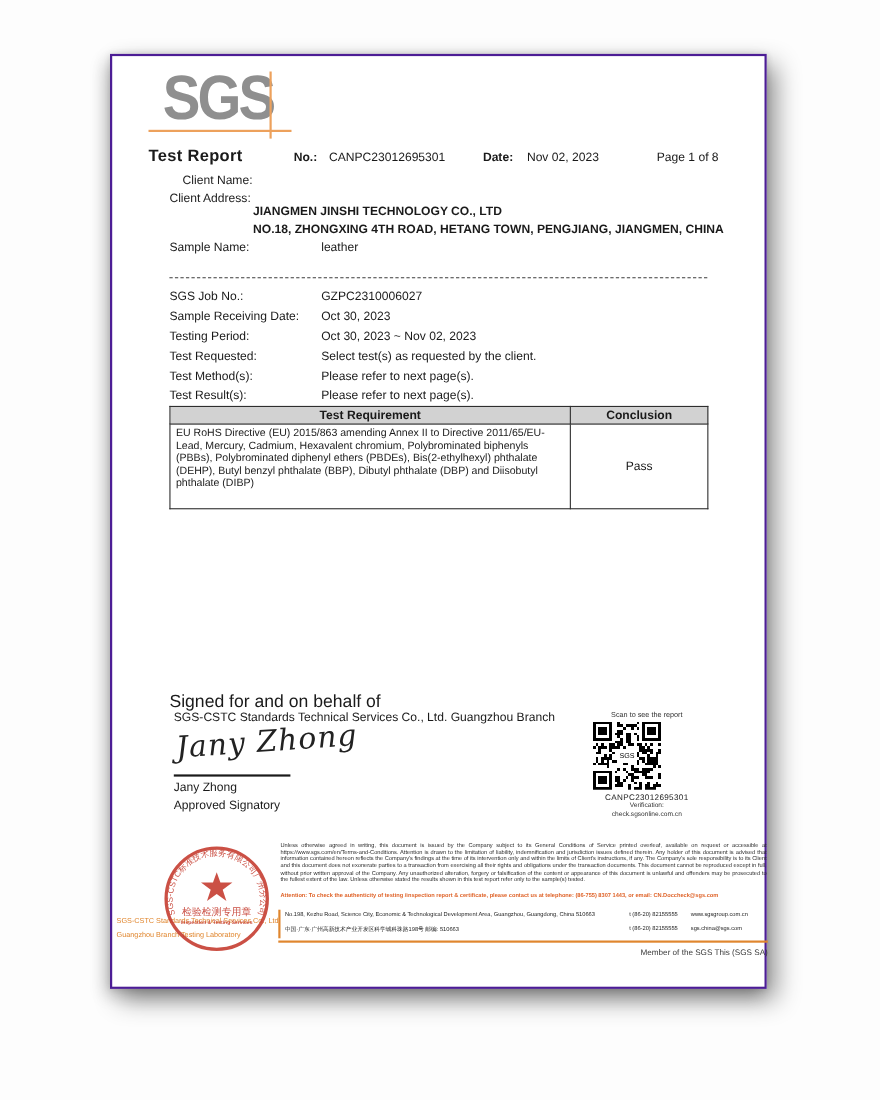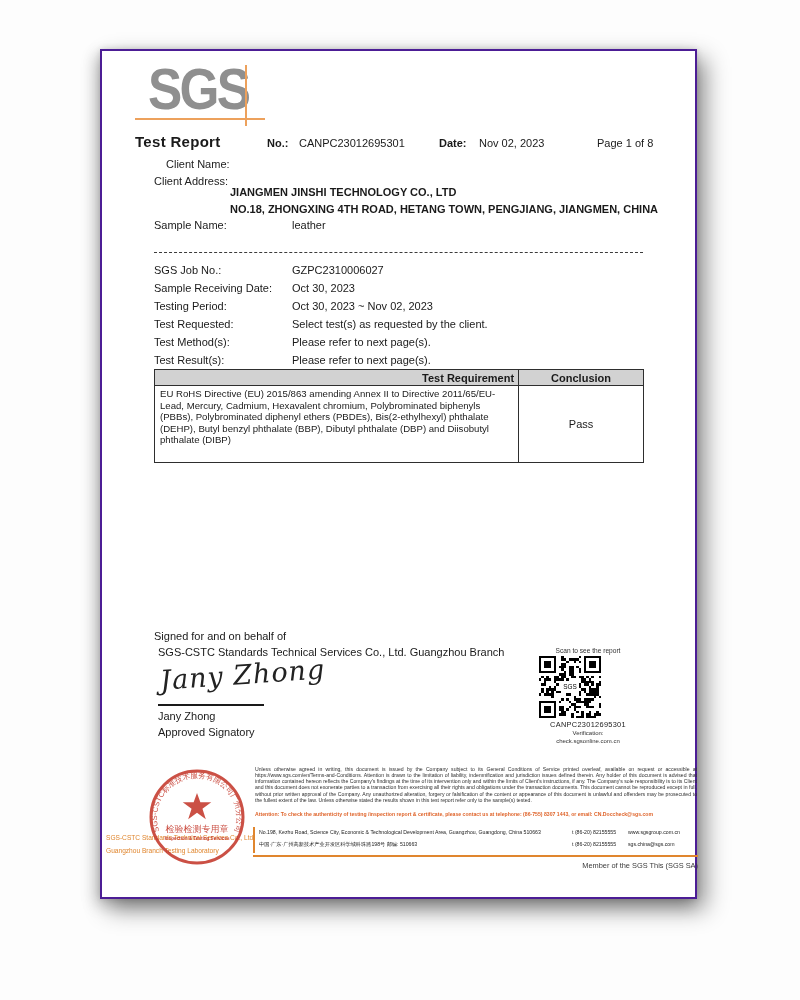--- a/index.html
+++ b/index.html
@@ -40,26 +40,26 @@
   .note{left:52px;top:185px;font-size:11px;}
   .dash{left:52px;top:201px;width:489px;height:0;border-top:1.6px dashed #3c3c3c;}
   
   .info-row{left:52px;width:520px;font-size:11px;}
   .info-row .lab{display:inline-block;width:138px;}
   .r0{top:213px}.r1{top:231px}.r2{top:249px}.r3{top:267px}.r4{top:285px}.r5{top:303px}
   
   .rtable{left:52px;top:318px;width:490px;border-collapse:collapse;}
   .rtable th,.rtable td{border:1.4px solid #2e2e2e;}
   .rtable th{background:#d2d2d2;font-size:11px;font-weight:700;padding:1px 4px;height:13px;}
-  .th-req{text-align:right;width:366px;}
+  .th-req{text-align:center;width:366px;}
   .th-con{text-align:center;width:118px;}
   .td-req{font-size:9.6px;line-height:11.6px;padding:2px 5px 16px 5px;vertical-align:top;}
   .td-con{font-size:11px;text-align:center;vertical-align:middle;}
   
-  .sig1{left:52px;top:579px;font-size:11px;}
+  .sig1{left:52px;top:579px;font-size:16px;}
   .sig2{left:56px;top:595px;font-size:11px;}
   .handwriting{left:58px;top:608px;font-family:"DejaVu Serif",serif;font-style:italic;
     font-size:27px;letter-spacing:1px;transform:rotate(-4deg);color:#222;}
   .sig-line{left:56px;top:653px;width:106px;height:2px;background:#1a1a1a;}
   .sig-name{left:56px;top:659px;font-size:11px;}
   .sig-title{left:56px;top:675px;font-size:11px;}
   
   .qr-cap{left:430px;top:596px;width:112px;text-align:center;font-size:6.6px;color:#333;}
   .qr-svg{left:437px;top:605px;}
   .qr-code-text{left:430px;top:669px;width:112px;text-align:center;font-size:7.4px;letter-spacing:.3px;}

